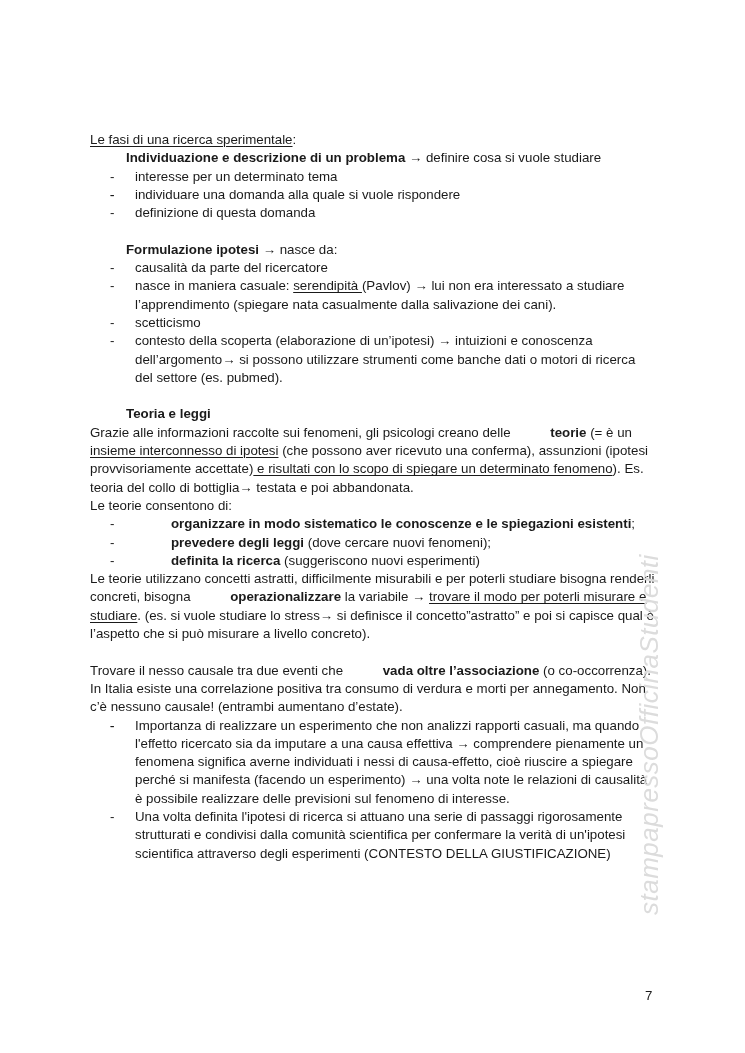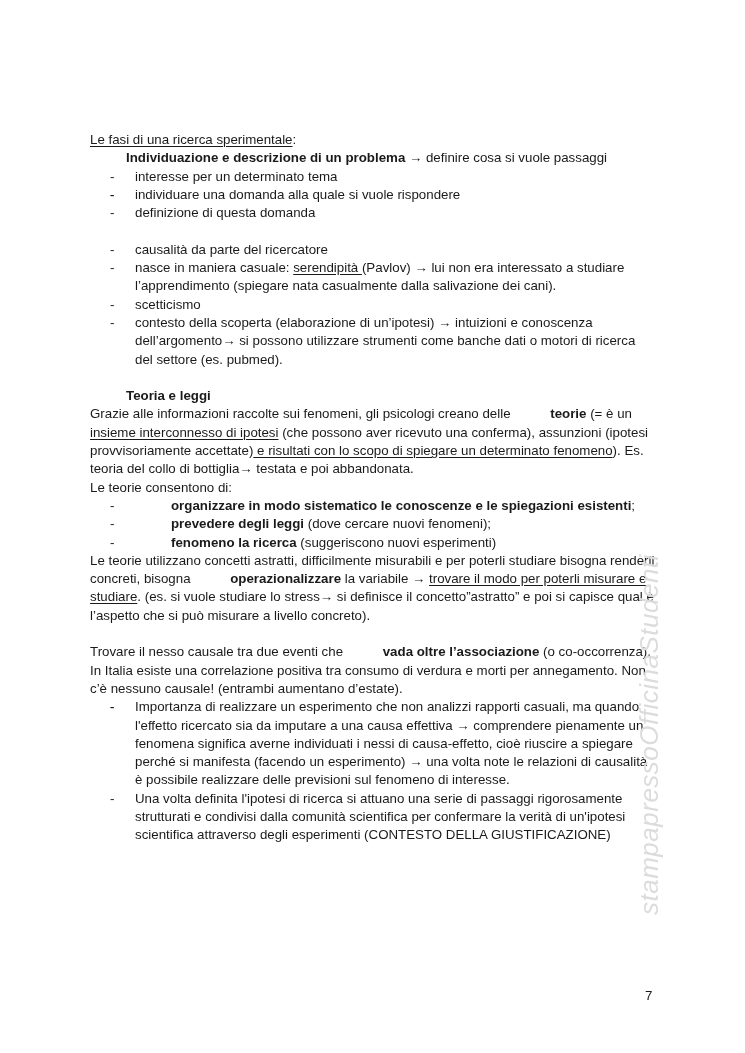--- a/index.html
+++ b/index.html
@@ -63,46 +63,47 @@
       color: #1a1a1a;
     }
   </style>
 </head>
 <body>
 
 <div class="page">
 
   <p class="p"><span class="u">Le fasi di una ricerca sperimentale</span><span>:</span></p>
 
-  <p class="p"><span class="b">Individuazione e descrizione di un problema</span><span> → definire cosa si vuole passaggi</span></p>
+  <p class="p"><span class="b">Individuazione e descrizione di un problema</span><span> → definire cosa si vuole studiare</span></p>
   <ul class="dash">
     <li><span class="bullet">-</span><span>interesse per un determinato tema</span></li>
     <li><span class="bullet">-</span></li>
     <li><span class="bullet">-</span><span>individuare una domanda alla quale si vuole rispondere</span></li>
     <li><span class="bullet">-</span><span>definizione di questa domanda</span></li>
   </ul>
 
   <div class="gap"></div>
 
+  <p class="p"><span class="b">Formulazione ipotesi</span><span> → nasce da:</span></p>
   <ul class="dash">
     <li><span class="bullet">-</span><span>causalità da parte del ricercatore</span></li>
     <li><span class="bullet">-</span><span>nasce in maniera casuale: </span><span class="u">serendipità </span><span>(Pavlov) → lui non era interessato a studiare l’apprendimento (spiegare nata casualmente dalla salivazione dei cani).</span></li>
     <li><span class="bullet">-</span><span>scetticismo</span></li>
     <li><span class="bullet">-</span><span>contesto della scoperta (elaborazione di un’ipotesi) → intuizioni e conoscenza dell’argomento→ si possono utilizzare strumenti come banche dati o motori di ricerca del settore (es. pubmed).</span></li>
   </ul>
 
   <div class="gap"></div>
 
   <p class="p b">Teoria e leggi</p>
   <p class="p"><span>Grazie alle informazioni raccolte sui fenomeni, gli psicologi creano delle </span><span class="b">teorie</span><span> (= è un </span><span class="u">insieme interconnesso di ipotesi</span><span> (che possono aver ricevuto una conferma), assunzioni (ipotesi provvisoriamente accettate)</span><span class="u"> e risultati con lo scopo di spiegare un determinato fenomeno</span><span>). Es. teoria del collo di bottiglia→ testata e poi abbandonata.</span></p>
   <p class="p">Le teorie consentono di:</p>
   <ul class="dash">
     <li><span class="bullet">-</span><span class="b">organizzare in modo sistematico le conoscenze e le spiegazioni esistenti</span><span>;</span></li>
     <li><span class="bullet">-</span><span class="b">prevedere degli leggi</span><span> (dove cercare nuovi fenomeni);</span></li>
-    <li><span class="bullet">-</span><span class="b">fenomeno la ricerca</span><span> (suggeriscono nuovi esperimenti)</span></li>
+    <li><span class="bullet">-</span><span class="b">definita la ricerca</span><span> (suggeriscono nuovi esperimenti)</span></li>
   </ul>
   <p class="p"><span>Le teorie utilizzano concetti astratti, difficilmente misurabili e per poterli studiare bisogna renderli concreti, bisogna </span><span class="b">operazionalizzare</span><span> la variabile → </span><span class="u">trovare il modo per poterli misurare e studiare</span><span>. (es. si vuole studiare lo stress→ si definisce il concetto”astratto” e poi si capisce qual è l’aspetto che si può misurare a livello concreto).</span></p>
 
   <div class="gap"></div>
 
   <p class="p"><span>Trovare il nesso causale tra due eventi che </span><span class="b">vada oltre l’associazione</span><span> (o co-occorrenza). In Italia esiste una correlazione positiva tra consumo di verdura e morti per annegamento. Non c’è nessuno causale! (entrambi aumentano d’estate).</span></p>
   <ul class="dash">
     <li><span class="bullet">-</span></li>
     <li><span class="bullet">-</span><span>Importanza di realizzare un esperimento che non analizzi rapporti casuali, ma quando l'effetto ricercato sia da imputare a una causa effettiva → comprendere pienamente un fenomena significa averne individuati i nessi di causa-effetto, cioè riuscire a spiegare perché si manifesta (facendo un esperimento) → una volta note le relazioni di causalità è possibile realizzare delle previsioni sul fenomeno di interesse.</span></li>
     <li><span class="bullet">-</span><span>Una volta definita l'ipotesi di ricerca si attuano una serie di passaggi rigorosamente strutturati e condivisi dalla comunità scientifica per confermare la verità di un'ipotesi scientifica attraverso degli esperimenti (CONTESTO DELLA GIUSTIFICAZIONE)</span></li>

